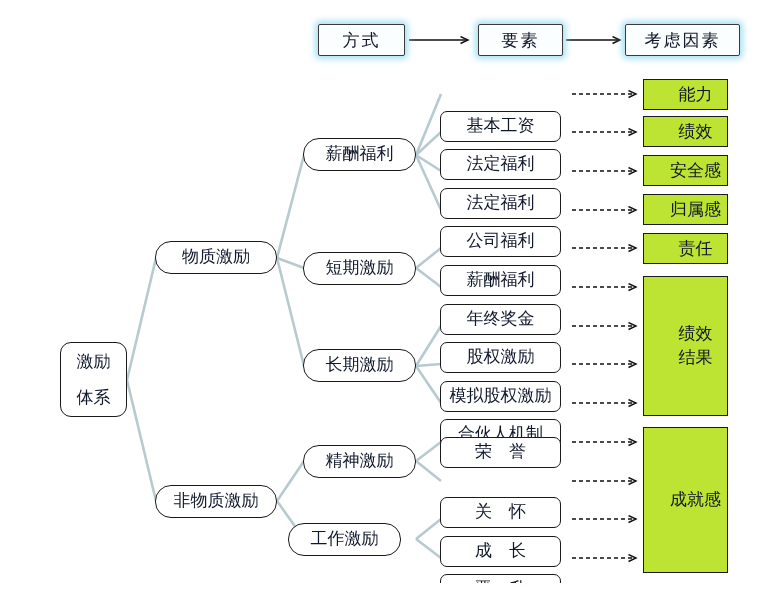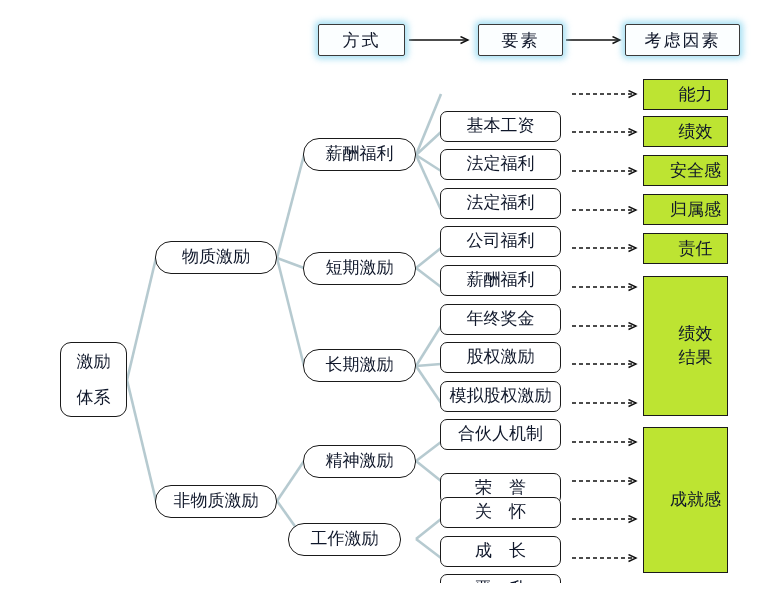--- a/index.html
+++ b/index.html
@@ -104,21 +104,21 @@
 
   <div class="node elem" style="left:440px;top:79px;width:121px;height:31px">基本工资</div>
   <div class="node elem" style="left:440px;top:117px;width:121px;height:31px">法定福利</div>
   <div class="node elem" style="left:440px;top:156px;width:121px;height:31px">法定福利</div>
   <div class="node elem" style="left:440px;top:194px;width:121px;height:31px">公司福利</div>
   <div class="node elem" style="left:440px;top:233px;width:121px;height:31px">薪酬福利</div>
   <div class="node elem" style="left:440px;top:272px;width:121px;height:31px">年终奖金</div>
   <div class="node elem" style="left:440px;top:310px;width:121px;height:31px">股权激励</div>
   <div class="node elem" style="left:440px;top:349px;width:121px;height:31px">模拟股权激励</div>
   <div class="node elem" style="left:440px;top:387px;width:121px;height:31px">合伙人机制</div>
-  <div class="node elem" style="left:440px;top:441px;width:121px;height:31px">荣　誉</div>
+  <div class="node elem" style="left:440px;top:405px;width:121px;height:31px">荣　誉</div>
   <div class="node elem" style="left:440px;top:465px;width:121px;height:31px">关　怀</div>
   <div class="node elem" style="left:440px;top:504px;width:121px;height:31px">成　长</div>
   <div class="node elem" style="left:440px;top:542px;width:121px;height:31px">晋　升</div>
 
   <div class="factor" style="left:643px;top:79px;width:85px;height:31px">能力</div>
   <div class="factor" style="left:643px;top:116px;width:85px;height:31px">绩效</div>
   <div class="factor" style="left:643px;top:155px;width:85px;height:31px">安全感</div>
   <div class="factor" style="left:643px;top:194px;width:85px;height:31px">归属感</div>
   <div class="factor" style="left:643px;top:233px;width:85px;height:31px">责任</div>
   <div class="factor" style="left:643px;top:276px;width:85px;height:140px">绩效

